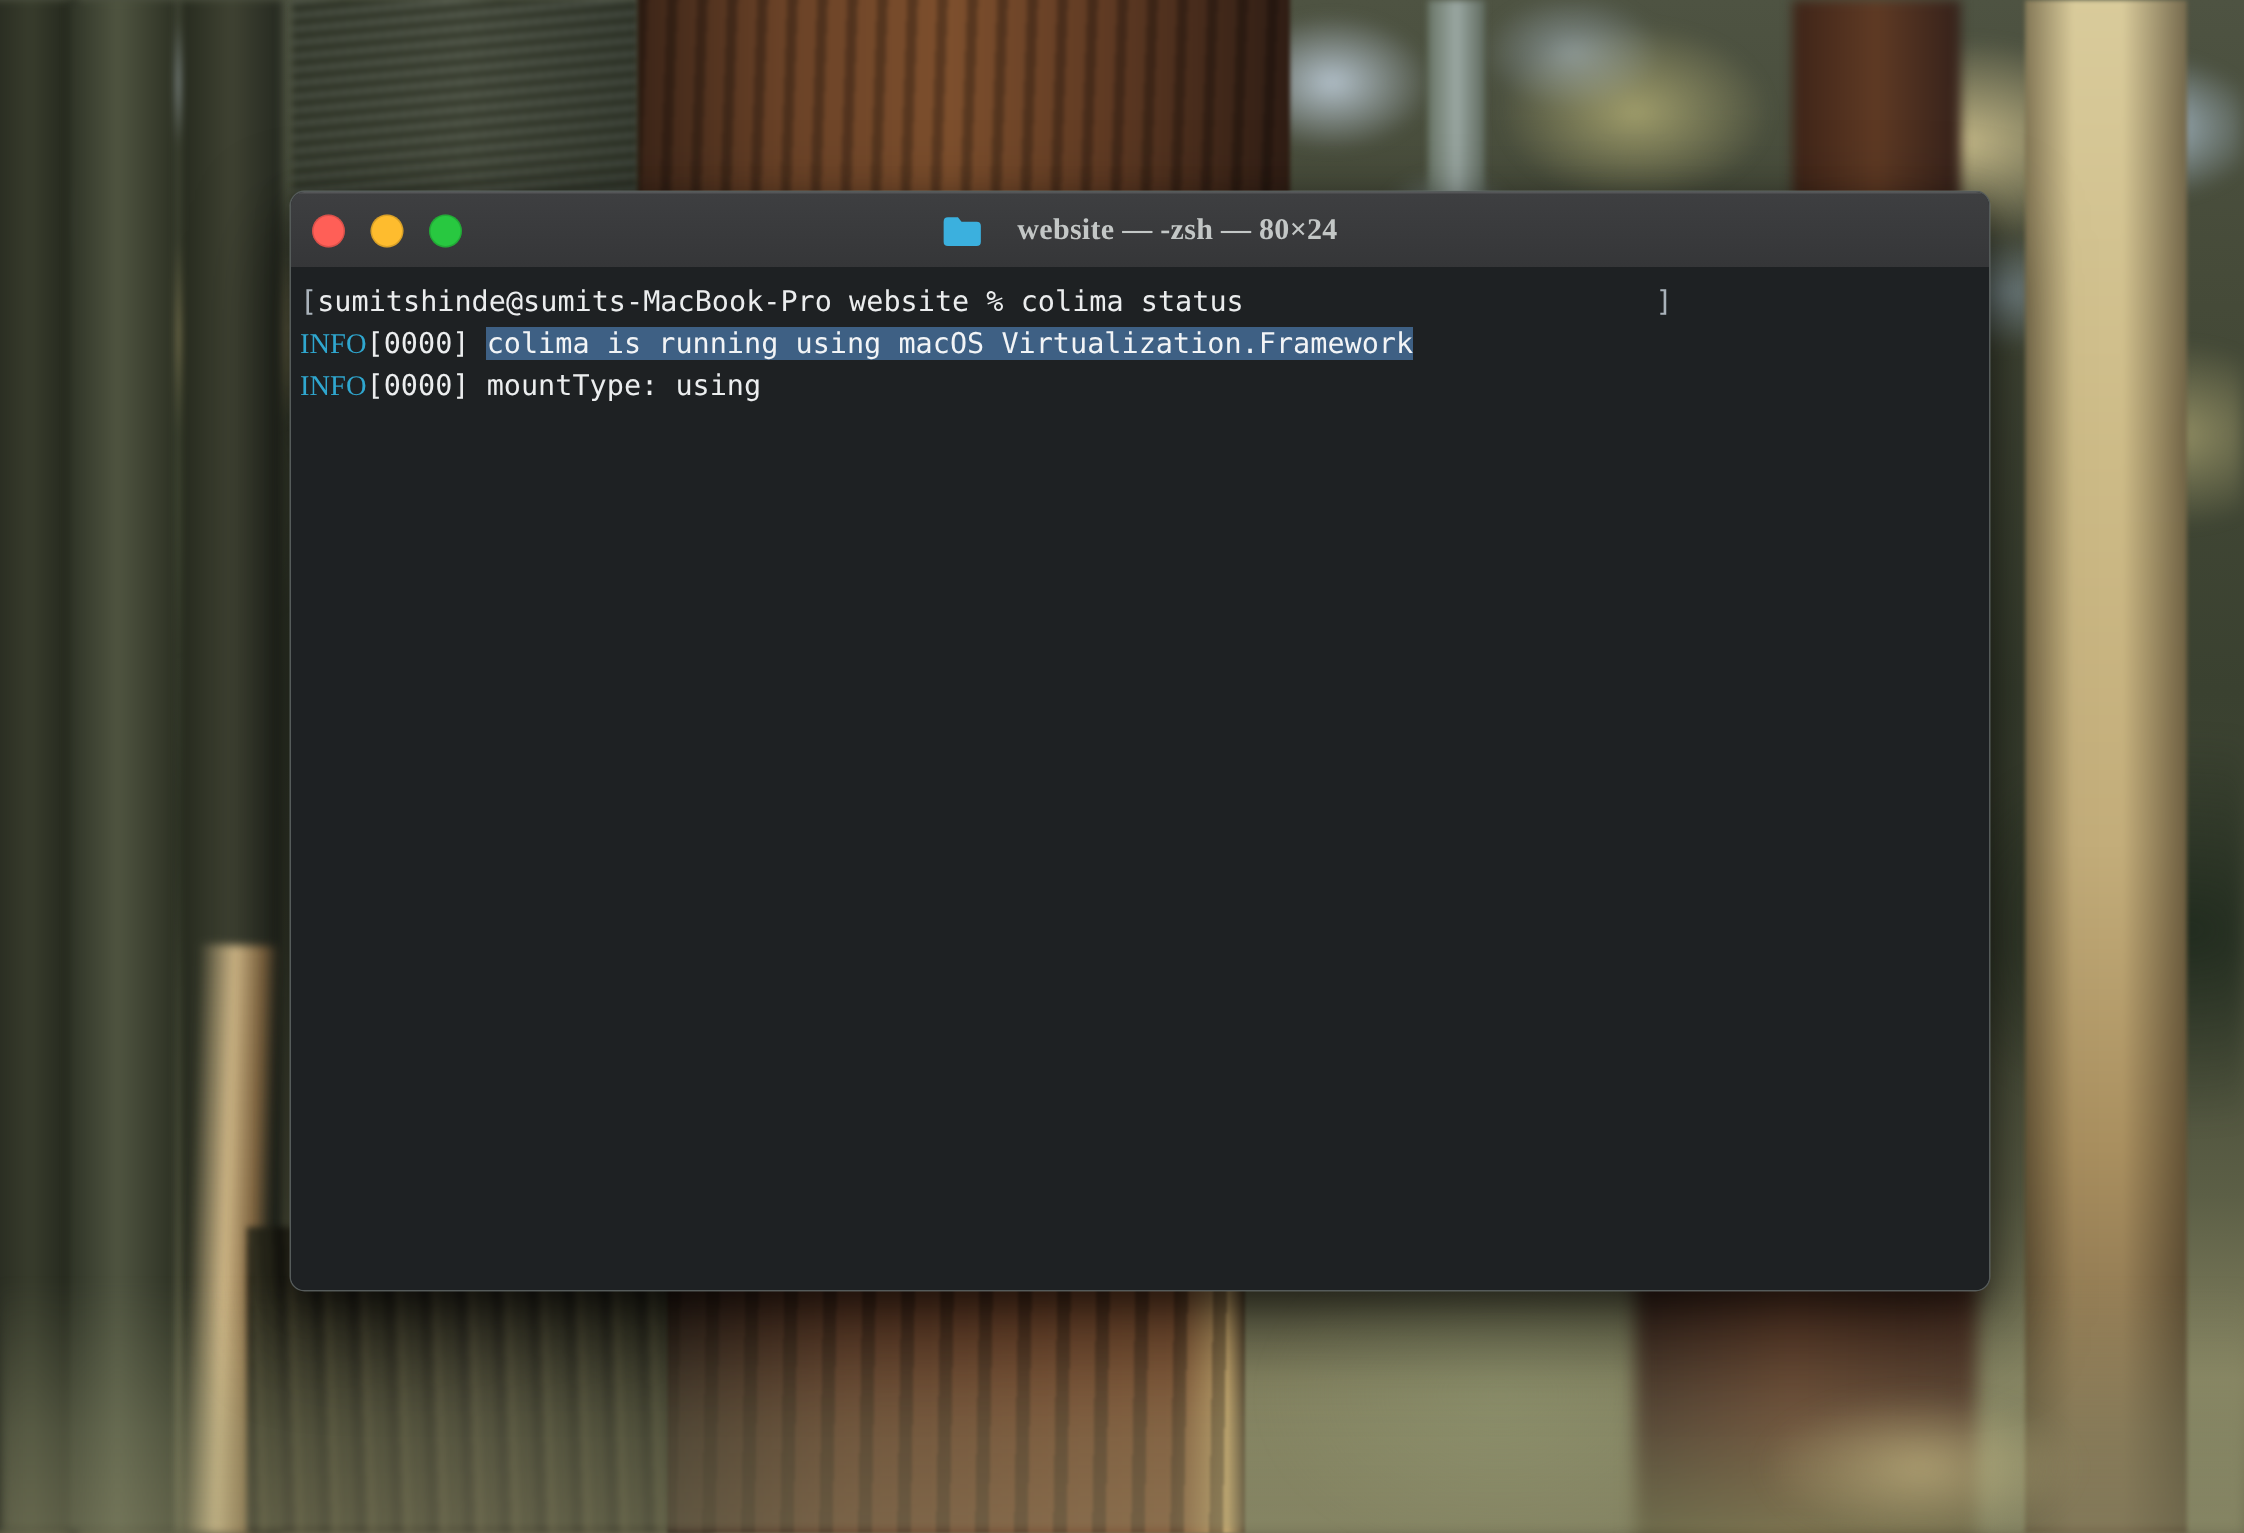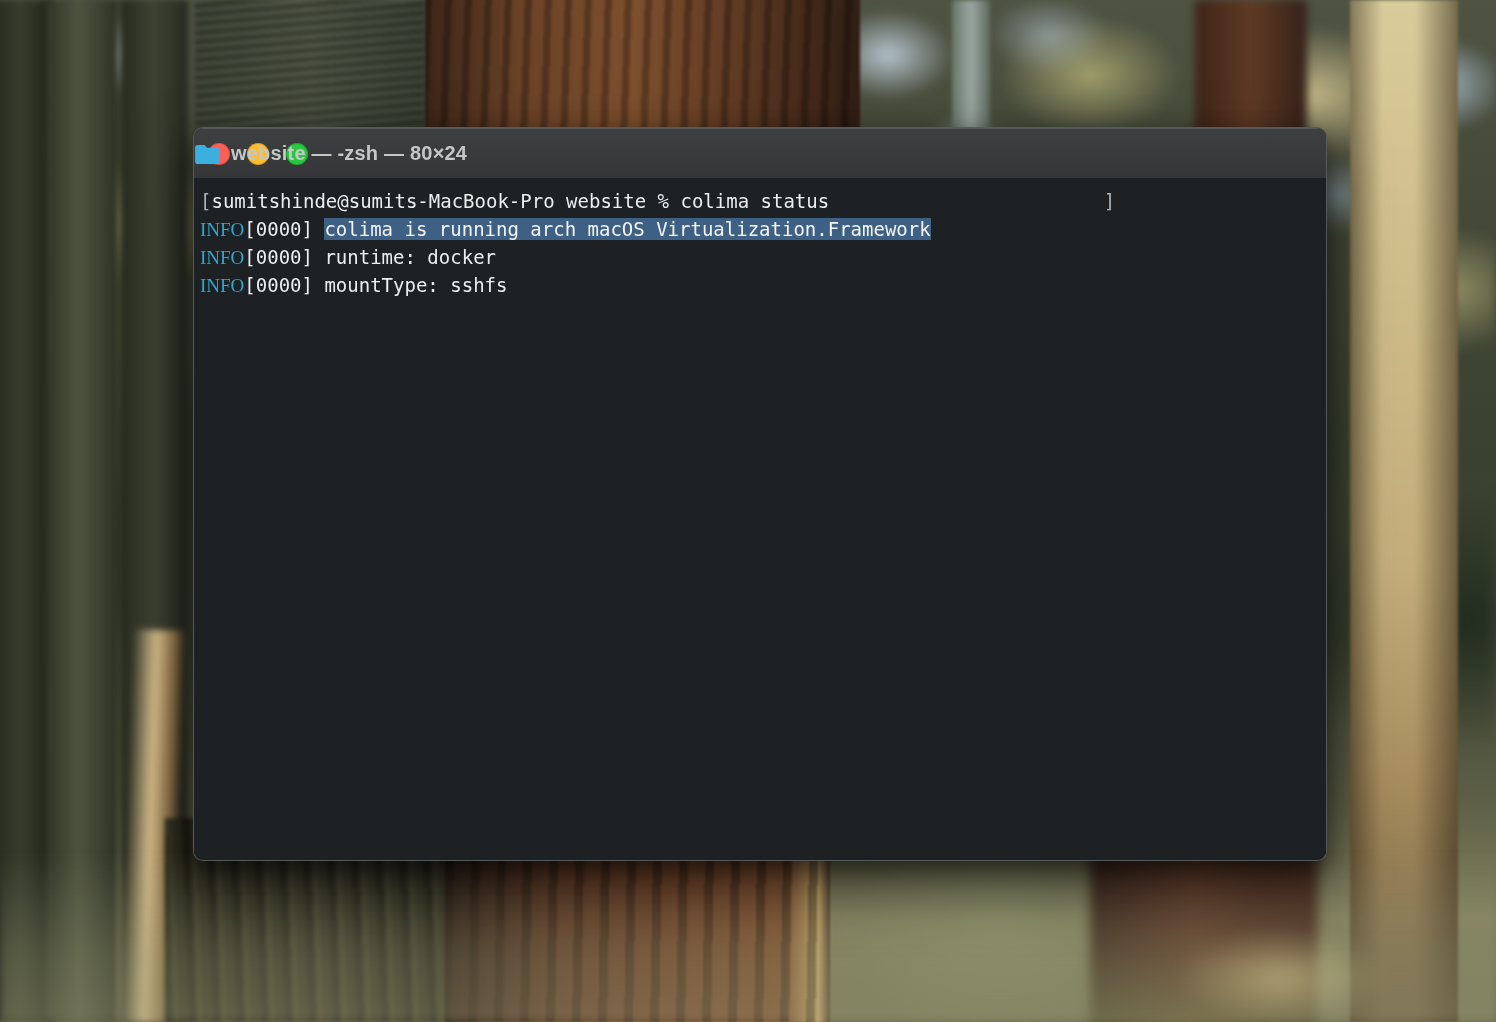--- a/index.html
+++ b/index.html
@@ -82,21 +82,21 @@
     position:relative;height:50px;
     background:linear-gradient(180deg,#3e3f41,#353638);
     box-shadow:inset 0 1px 0 rgba(255,255,255,.12);
     border-bottom:1px solid #232425;
   }
   #traffic{position:absolute;left:14px;top:15px;display:flex;gap:17px;}
   .tl{width:22px;height:22px;border-radius:50%;box-shadow:inset 0 0 0 1px rgba(0,0,0,.15);}
   .tl-close{background:var(--c-close,#ff5f57);}
   .tl-min{background:var(--c-minimize,#febc2e);}
   .tl-zoom{background:var(--c-zoom,#28c840);}
-  #title-group{position:absolute;inset:0;display:flex;align-items:center;gap:10px;pointer-events:none;}
+  #title-group{position:absolute;inset:0;display:flex;align-items:center;justify-content:center;gap:23px;pointer-events:none;font-family:Liberation Serif, serif;}
   #title-group svg{display:block;}
   #window-title{
     color:var(--c-title_text,#c3c7c6);font-size:20px;font-weight:700;letter-spacing:.2px;
   }
 
   #terminal-content{
     position:absolute;top:50px;left:0;right:0;bottom:0;
     background:var(--c-terminal_bg,#1e2123);
     padding:9px 6px;cursor:text;
   }
@@ -142,17 +142,16 @@
     </div>
     <div id="title-group">
       <svg width="27" height="21" viewBox="0 0 28 22">
         <path d="M1 5 q0 -3 3 -3 h7 l2.5 3 H24 q3 0 3 3 v11 q0 3 -3 3 H4 q-3 0 -3 -3 Z" fill="var(--c-folder,#3bb0de)"></path>
       </svg>
       <span id="window-title">website — -zsh — 80×24</span>
     </div>
   </div>
   <div id="terminal-content">
       <div class="term-line"><span class="seg-mark">[</span><span class="seg-fg">sumitshinde@sumits-MacBook-Pro website % colima status</span><span class="seg-fg">                        </span><span class="seg-mark">]</span></div>
-      <div class="term-line"><span class="seg-info">INFO</span><span class="seg-fg">[0000] </span><span class="seg-sel">colima is running arch macOS Virtualization.Framework</span></div>
-      <div class="term-line"><span class="seg-info">INFO</span><span class="seg-fg">[0000] </span><span class="seg-fg">runtime: docker</span></div>
-      <div class="term-line"><span class="seg-info">INFO</span><span class="seg-fg">[0000] </span><span class="seg-fg">mountType: sshfs</span></div>
+      <div class="term-line"><span class="seg-info">INFO</span><span class="seg-fg">[0000] </span><span class="seg-sel">colima is running using macOS Virtualization.Framework</span></div>
+      <div class="term-line"><span class="seg-info">INFO</span><span class="seg-fg">[0000] </span><span class="seg-fg">mountType: using</span></div>
     </div>
 </div>
 
 </body></html>

